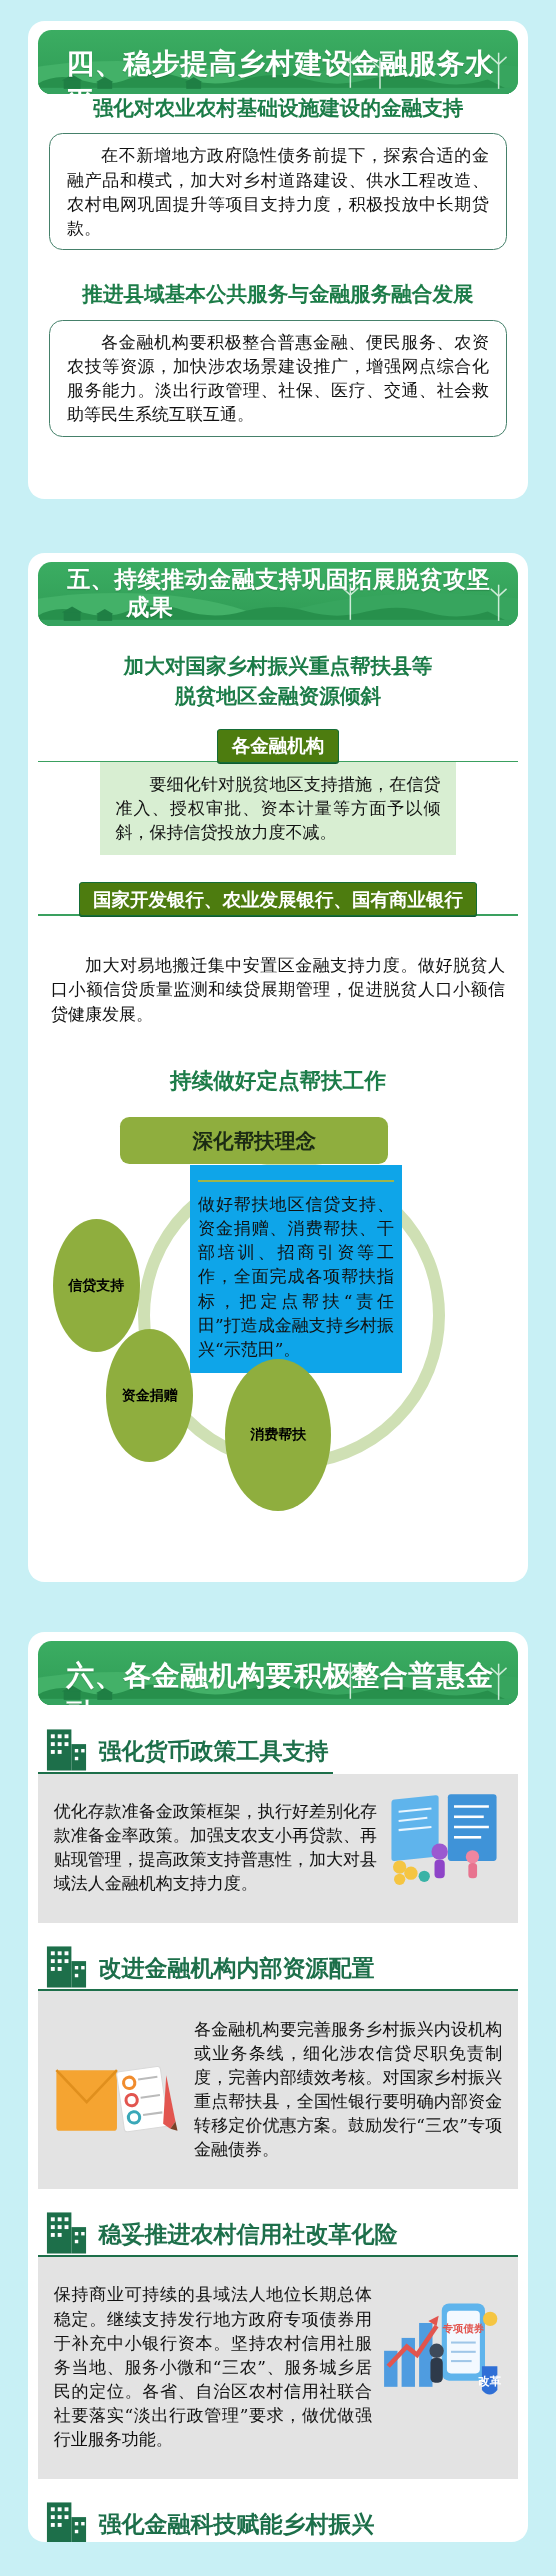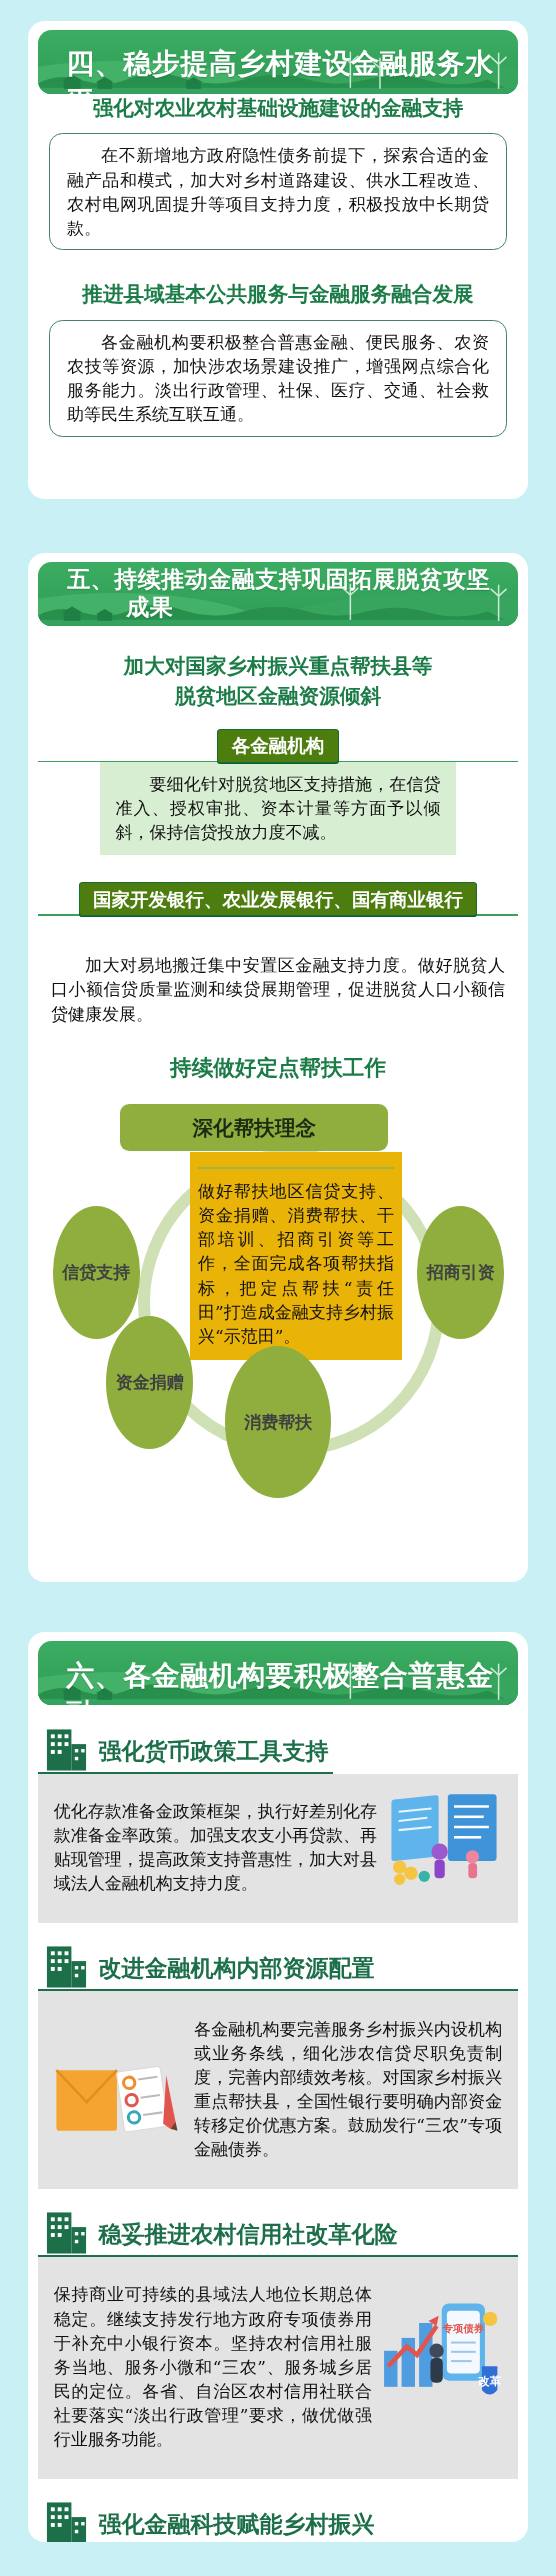--- a/index.html
+++ b/index.html
@@ -19,24 +19,24 @@
   .plain{margin:0 23px;}
   .tagwrap{position:relative;}
   .tagline{position:absolute;left:10.3px;right:10.3px;height:1.5px;background:#3aa05f;}
   .tag{position:relative;z-index:2;width:max-content;margin:0 auto;background:#4d7c0f;border:1.5px solid #156d37;
        border-radius:3.1px;color:#fff;font-weight:bold;font-size:18.5px;padding:3.6px 13.4px;box-shadow:0 1px 0 #0f5c2e;}
   .gbox{width:325px;margin:-1.5px auto 0;background:#d8eed2;padding:10.3px 15.5px 11.3px;}
   .diagram{position:relative;margin:18.5px 10.3px 0;height:400px;}
   .d-label{position:absolute;left:82px;top:4.1px;width:268px;height:47px;background:#8fae3e;border-radius:9.3px;
            display:flex;align-items:center;justify-content:center;font-size:20.6px;font-weight:bold;color:#1c2b14;}
   .d-ring{position:absolute;left:100px;top:49px;width:283px;height:283px;border:12.4px solid #cfe0b4;border-radius:50%;}
-  .d-center{position:absolute;left:152px;top:52px;width:196px;background:#eab308;padding:5.2px 7.7px 12.4px;}
+  .d-center{position:absolute;left:152px;top:52px;width:196px;background:#0ea5e9;padding:5.2px 7.7px 12.4px;}
   .d-line{height:2.1px;background:#9db54b;margin:9.3px 0 10.3px;}
   .d-node{position:absolute;background:#8fae3e;border-radius:50%;display:flex;align-items:center;
-          justify-content:center;font-size:17px;font-weight:600;color:#404040;}
+          justify-content:center;font-size:14px;font-weight:600;color:#000000;}
   .n-a{left:14.4px;top:106px;width:87px;height:133px;}
   .n-b{left:379px;top:106px;width:87px;height:133px;}
   .n-c{left:68px;top:216px;width:87px;height:133px;}
   .n-d{left:325px;top:216px;width:87px;height:133px;}
   .n-e{left:187px;top:246px;width:106px;height:152px;}
   .blockhead{display:flex;align-items:flex-end;gap:9px;margin:20.6px 10.3px 0;border-bottom:2.6px solid #1d6f4a;
              padding-left:6.2px;}
   .blockhead.short{width:289px;}
   .bh-title{color:#1d6f4a;font-weight:bold;font-size:23px;padding-bottom:5.2px;white-space:nowrap;}
   .graybox{margin:0 10.3px;background:#e3e3e3;padding:8.2px 15.5px 10.3px;overflow:hidden;}
@@ -132,31 +132,30 @@
       </div>
     </div>
 
     <div class="tagwrap" style="margin-top:27px;">
       <div class="tagline" style="top:32px;"></div>
       <div class="tag">国家开发银行、农业发展银行、国有商业银行</div>
     </div>
 
     <p class="serif plain" style="margin-top:37px;">加大对易地搬迁集中安置区金融支持力度。做好脱贫人口小额信贷质量监测和续贷展期管理，促进脱贫人口小额信贷健康发展。</p>
 
-    <div class="gtitle" style="margin-top:27px;font-size:21.6px;">持续做好定点帮扶工作</div>
+    <div class="gtitle" style="margin-top:40px;font-size:21.6px;">持续做好定点帮扶工作</div>
 
     <div class="diagram">
       <div class="d-ring"></div>
       <div class="d-label">深化帮扶理念</div>
       <div class="d-center">
         <div class="d-line"></div>
         <p class="serif" style="margin:0;">做好帮扶地区信贷支持、资金捐赠、消费帮扶、干部培训、招商引资等工作，全面完成各项帮扶指标，把定点帮扶“责任田”打造成金融支持乡村振兴“示范田”。</p>
       </div>
       <div class="d-node n-a">信贷支持</div>
-      <div class="d-node n-b">招商引资</div>
       <div class="d-node n-c">资金捐赠</div>
       <div class="d-node n-e">消费帮扶</div>
     </div>
   </div>
 
   <div class="card" style="top:1632px;height:910px;">
     <div class="banner">
       <svg class="land" viewBox="0 0 970 124" preserveAspectRatio="none">
         <ellipse cx="160" cy="150" rx="330" ry="90" fill="#43b168"></ellipse>
         <ellipse cx="800" cy="160" rx="380" ry="100" fill="#37a55e"></ellipse>

